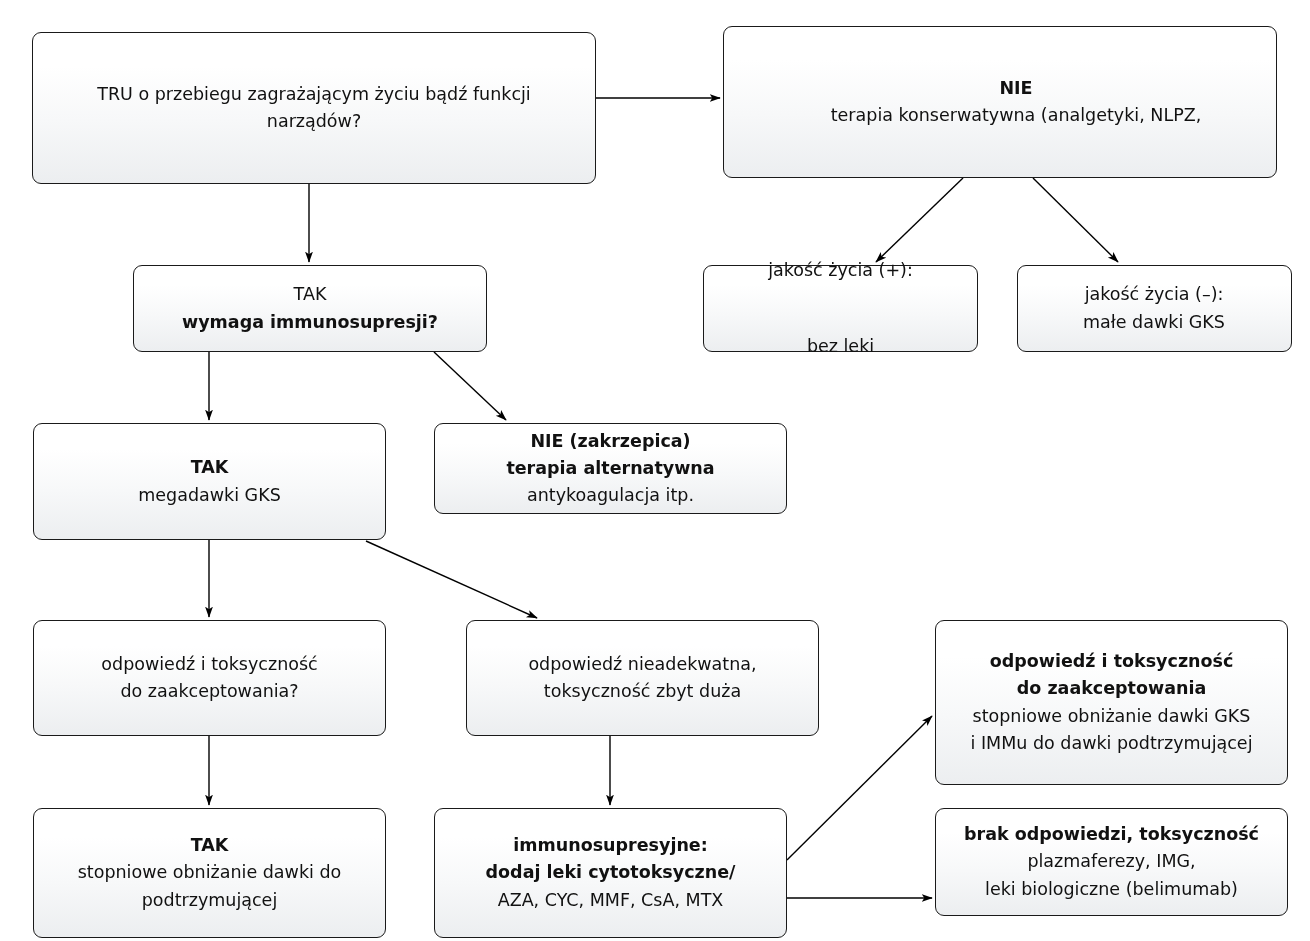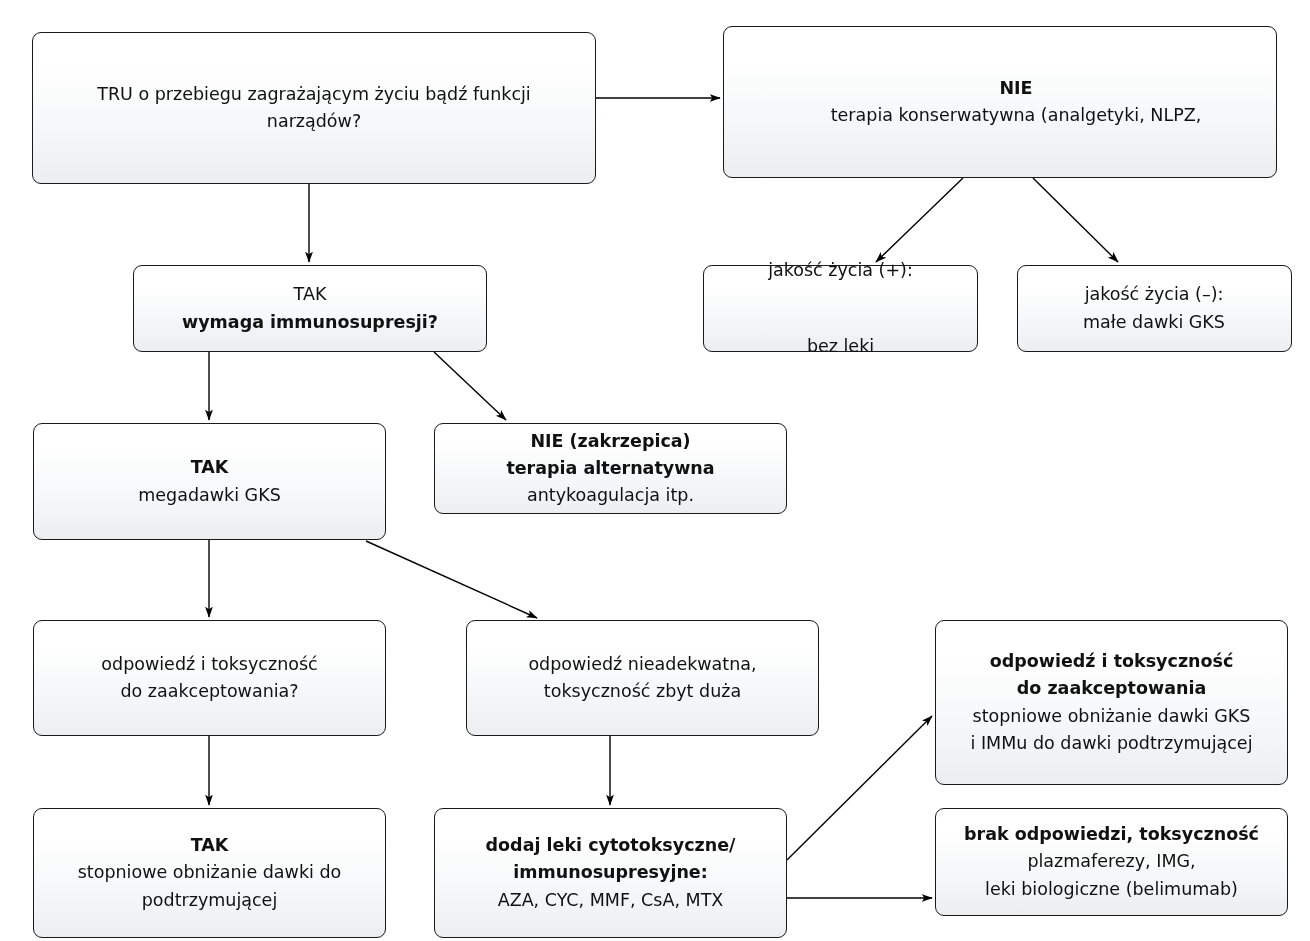--- a/index.html
+++ b/index.html
@@ -118,22 +118,22 @@
         <span class="ln b">do zaakceptowania</span>
         <span class="ln">stopniowe obniżanie dawki GKS</span>
         <span class="ln">i IMMu do dawki podtrzymującej</span>
       </div>
       <div class="node" style="left: 33px; top: 808px; width: 353px; height: 130px;">
         <span class="ln b">TAK</span>
         <span class="ln">stopniowe obniżanie dawki do</span>
         <span class="ln">podtrzymującej</span>
       </div>
       <div class="node" style="left: 434px; top: 808px; width: 353px; height: 130px;">
+        <span class="ln b">immunosupresyjne:</span>
         <span class="ln b">dodaj leki cytotoksyczne/</span>
-        <span class="ln b">immunosupresyjne:</span>
         <span class="ln">AZA, CYC, MMF, CsA, MTX</span>
       </div>
       <div class="node" style="left: 935px; top: 808px; width: 353px; height: 108px;">
         <span class="ln b">brak odpowiedzi, toksyczność</span>
         <span class="ln">plazmaferezy, IMG,</span>
         <span class="ln">leki biologiczne (belimumab)</span>
       </div>
     </div>
 </div>
 

